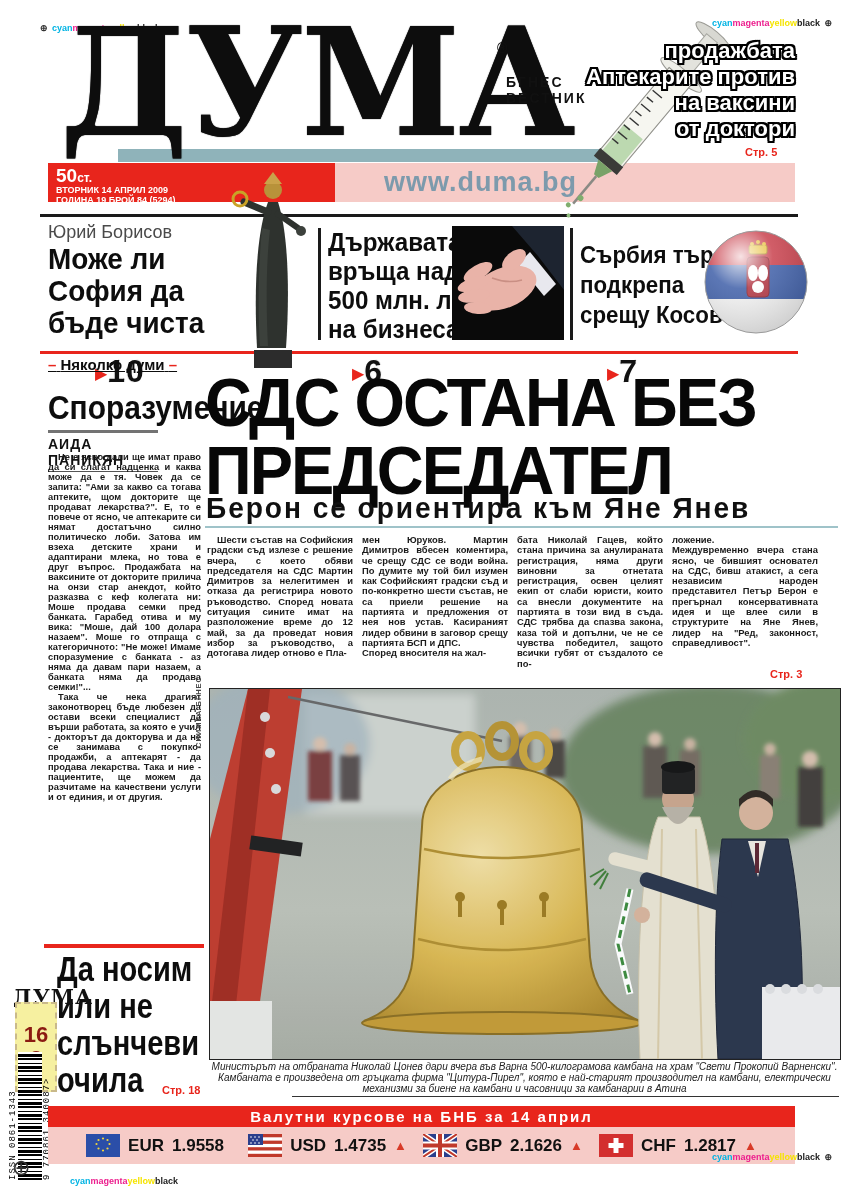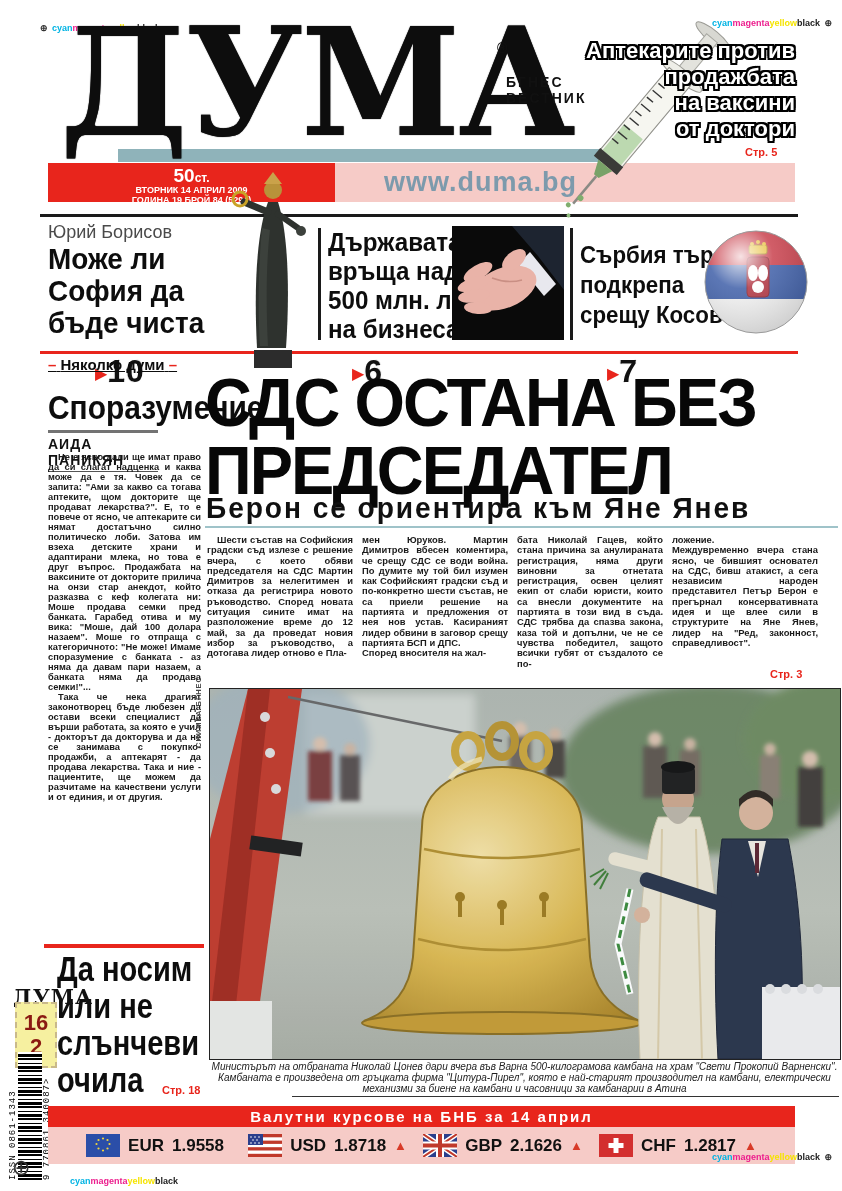--- a/index.html
+++ b/index.html
@@ -11,21 +11,21 @@
   .cropmark{font-size:22px;color:#333;line-height:20px;}
   .masthead{font-family:"DejaVu Serif",serif;font-weight:bold;font-size:150px;line-height:112px;
             letter-spacing:-2px;transform:scaleX(0.96);transform-origin:left top;
             color:#0d0d0d;text-shadow:0 0 1px #000;}
   .tagline{font-size:14px;font-weight:bold;letter-spacing:2px;line-height:16px;color:#111;}
   .outline-head{font-weight:bold;font-size:22px;line-height:26px;text-align:right;color:#fff;
      text-shadow:-2px -2px 0 #000,2px -2px 0 #000,-2px 2px 0 #000,2px 2px 0 #000,
                  0 -2px 0 #000,0 2px 0 #000,-2px 0 0 #000,2px 0 0 #000;}
   .red{color:#e8251c;}
   .pageref{font-size:11px;font-weight:bold;color:#e8251c;}
-  .pricebox{background:#e8251c;color:#fff;text-align:center;}
+  .pricebox{background:#e8251c;color:#fff;}
   .pinkband{background:#f6cbc7;}
   .tealband{background:#8fb3ba;}
   .website{font-size:27px;font-weight:bold;color:#7d9aac;letter-spacing:1px;margin-left:32px;}
   .rule-black{background:#1a1a1a;}
   .rule-red{background:#e8251c;}
   .teaser-by{font-size:18px;color:#4a4a4a;}
   .teaser-h{font-weight:bold;color:#0d0d0d;transform:scaleX(0.93);transform-origin:left top;}
   .pointer-num{font-weight:bold;font-size:32px;color:#111;
      text-shadow:-1px -1px 0 #fff,1px 1px 0 #fff, 0 0 1px #000;letter-spacing:1px;}
   .pointer-tri{color:#e8251c;font-size:16px;vertical-align:3px;}
@@ -101,22 +101,22 @@
       <rect x="80" y="154" width="30" height="10" fill="#3a3a38"></rect>
       <polygon points="86,164 104,164 98,178 92,178" fill="#79a268"></polygon>
       <line x1="95" y1="178" x2="95" y2="214" stroke="#8a8a84" stroke-width="2.5"></line>
       <circle cx="97" cy="205" r="3" fill="#7fae6e"></circle>
         <circle cx="92" cy="218" r="2.5" fill="#7fae6e"></circle>
       <circle cx="99" cy="226" r="2" fill="#8fbc7e"></circle>
     </g>
   </svg>
 
   <div class="abs outline-head" style="left:545px;top:38px;width:250px;z-index:6;">
+    <div>продажбата</div>
     <div>Аптекарите против</div>
-    <div>продажбата</div>
     <div>на ваксини</div>
     <div>от доктори</div>
   </div>
   <div class="abs pageref" style="left:745px;top:146px;z-index:6;">Стр. 5</div>
 
   <div class="abs pricebox" style="left:48px;top:163px;width:287px;height:39px;padding:2px 8px;box-sizing:border-box;">
     <span style="font-size:19px;font-weight:bold;">50</span><span style="font-size:12px;font-weight:bold;">ст.</span>
     <div style="font-size:9px;font-weight:bold;margin-top:-2px;">ВТОРНИК 14 АПРИЛ 2009</div>
     <div style="font-size:9px;font-weight:bold;">ГОДИНА 19 БРОЙ 84 (5294)</div>
   </div>
@@ -356,21 +356,21 @@
 
   <div class="abs bot-h" style="left:57px;top:950px;">
     <div>Да носим</div>
     <div>или не</div>
     <div>слънчеви</div>
     <div>очила</div>
   </div>
   <div class="abs pageref" style="left:162px;top:1084px;">Стр. 18</div>
 
   <div class="abs duma-label" style="left:13px;top:984px;">ДУМА</div>
-  <div class="abs issuebox" style="left:15px;top:1002px;padding:7px 0;">
+  <div class="abs issuebox" style="left:15px;top:1002px;padding:19px 0;">
     <div>16</div>
     <div>2</div>
   </div>
 
   <div class="abs" style="left:8px;top:1052px;width:44px;height:130px;">
     <div style="width:128px;height:44px;transform:rotate(-90deg) translate(-128px,0);transform-origin:top left;">
       <div class="bc-text">ISSN 0861-1343</div>
       <div class="barcode-bars"></div>
       <div class="bc-text">9 770861 340087&gt;</div>
     </div>
@@ -411,21 +411,21 @@
             <circle cx="7" cy="3" r="0.8"></circle>
             <circle cx="11" cy="3" r="0.8"></circle>
             <circle cx="5" cy="6" r="0.8"></circle>
             <circle cx="9" cy="6" r="0.8"></circle>
             <circle cx="3" cy="9" r="0.8"></circle>
             <circle cx="7" cy="9" r="0.8"></circle>
             <circle cx="11" cy="9" r="0.8"></circle>
           </g>
       </svg>
       <span>USD</span>
-      <span>1.8718</span>
+      <span>1.4735</span>
       <span class="cur-up">▲</span>
     </div>
     <div class="cur-item">
       <svg width="34" height="23" viewBox="0 0 34 23">
         <rect width="34" height="23" fill="#2b3f8c"></rect>
         <path d="M0,0 L34,23 M34,0 L0,23" stroke="#fff" stroke-width="5"></path>
         <path d="M0,0 L34,23 M34,0 L0,23" stroke="#c0392b" stroke-width="2"></path>
         <path d="M17,0 V23 M0,11.5 H34" stroke="#fff" stroke-width="8"></path>
         <path d="M17,0 V23 M0,11.5 H34" stroke="#c0392b" stroke-width="4"></path>
       </svg>

